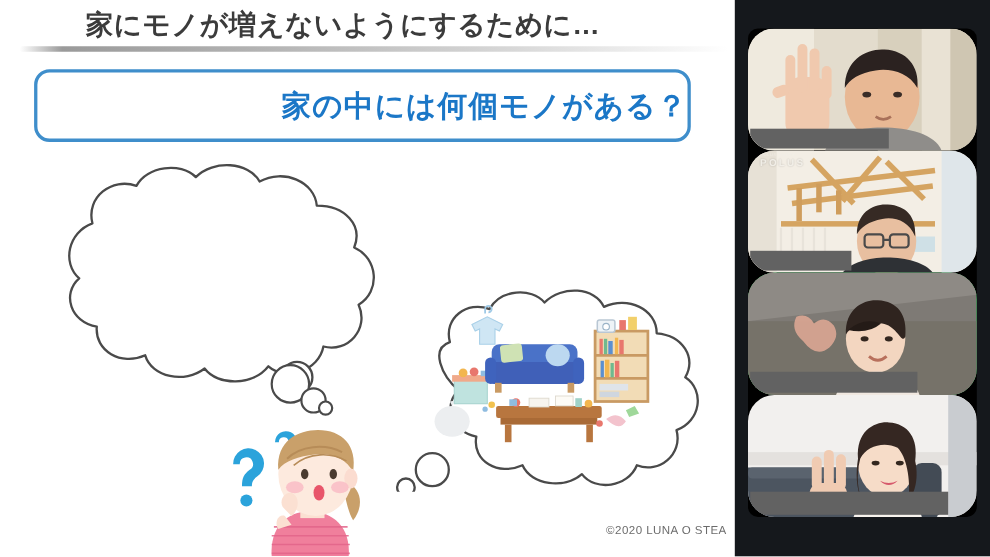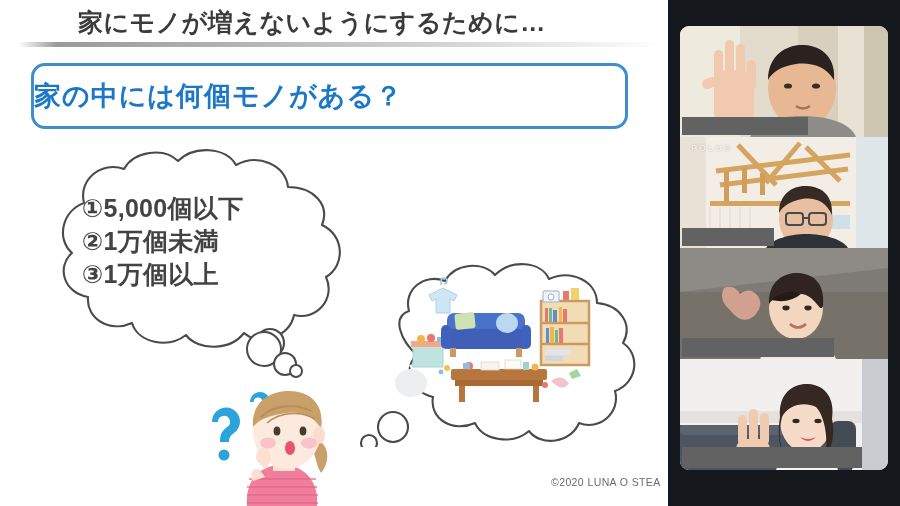--- a/index.html
+++ b/index.html
@@ -55,21 +55,21 @@
     position: absolute;
     left: 31px;
     top: 63px;
     width: 597px;
     height: 66px;
     border: 3px solid #3f8ecb;
     border-radius: 14px;
     background: #ffffff;
     display: flex;
     align-items: center;
-    justify-content: flex-start;
+    justify-content: flex-end;
   }
   .question-box-text {
     font-size: 27px;
     font-weight: bold;
     color: #1b77c7;
     letter-spacing: 1px;
     white-space: nowrap;
   }
 
   
@@ -155,20 +155,21 @@
     border-radius: 9px;
     overflow: hidden;
     background: #000;
   }
 
   .video-tile {
     position: relative;
     width: 100%;
     height: 111px;
     overflow: hidden;
+    border-radius: 24px;
   }
   .video-tile.active {
     outline: 2px solid #3ddc6b;
     outline-offset: -2px;
     z-index: 3;
   }
   .tile-svg { position: absolute; inset: 0; width: 100%; height: 100%; }
 
   .name-bar {
     position: absolute;
@@ -225,25 +226,20 @@
                  C 272 194, 242 204, 226 190
                  C 212 208, 180 208, 168 192
                  C 150 206, 120 200, 114 180
                  C 92 190, 68 176, 70 154
                  C 46 150, 38 124, 54 110
                  C 38 96, 44 68, 66 60 Z" fill="#ffffff" stroke="#4a4a4a" stroke-width="2.1" stroke-linejoin="round"></path>
         <circle cx="252" cy="200" r="14" fill="#ffffff" stroke="#4a4a4a" stroke-width="2.1"></circle>
       </svg>
     </div>
 
-    <div class="options-list">
-      <div class="option-line">①5,000個以下</div>
-      <div class="option-line">②1万個未満</div>
-      <div class="option-line">③1万個以上</div>
-    </div>
 
     <svg style="position:absolute;left:243px;top:330px;width:70px;height:52px;" viewBox="0 0 70 52" aria-hidden="true">
       <circle cx="21" cy="19" r="17" fill="#fff" stroke="#4a4a4a" stroke-width="2"></circle>
       <circle cx="42" cy="34" r="11" fill="#fff" stroke="#4a4a4a" stroke-width="2"></circle>
       <circle cx="53" cy="41" r="6" fill="#fff" stroke="#4a4a4a" stroke-width="2"></circle>
     </svg>
 
     <div class="room-bubble">
       <svg viewBox="0 0 290 192" xmlns="http://www.w3.org/2000/svg" aria-hidden="true">
         <path d="M 54 56

